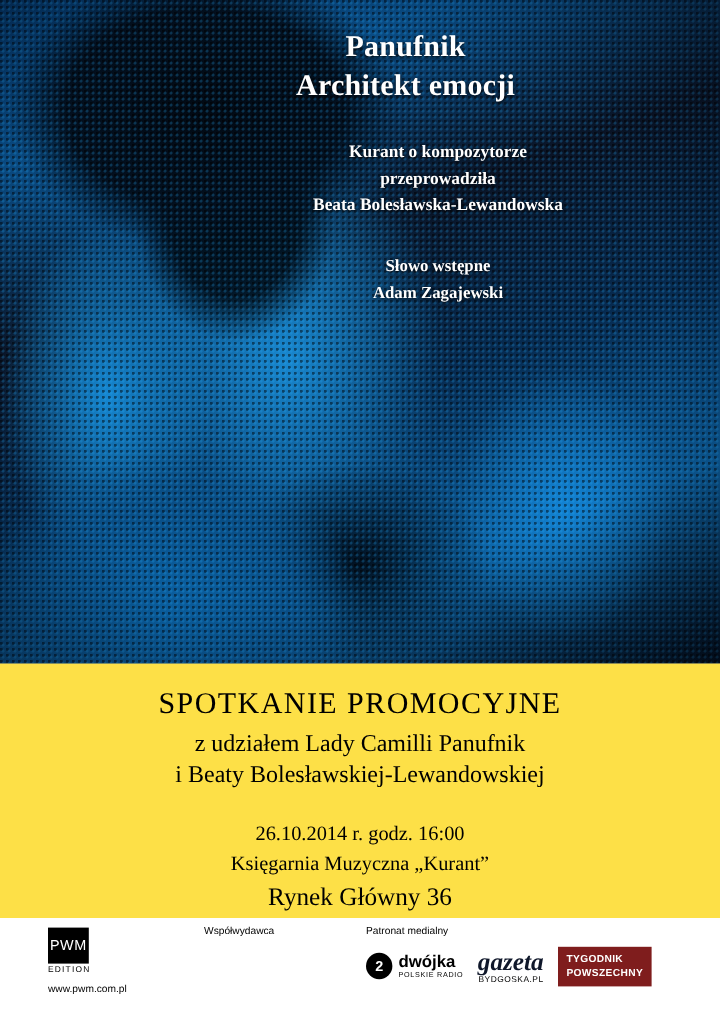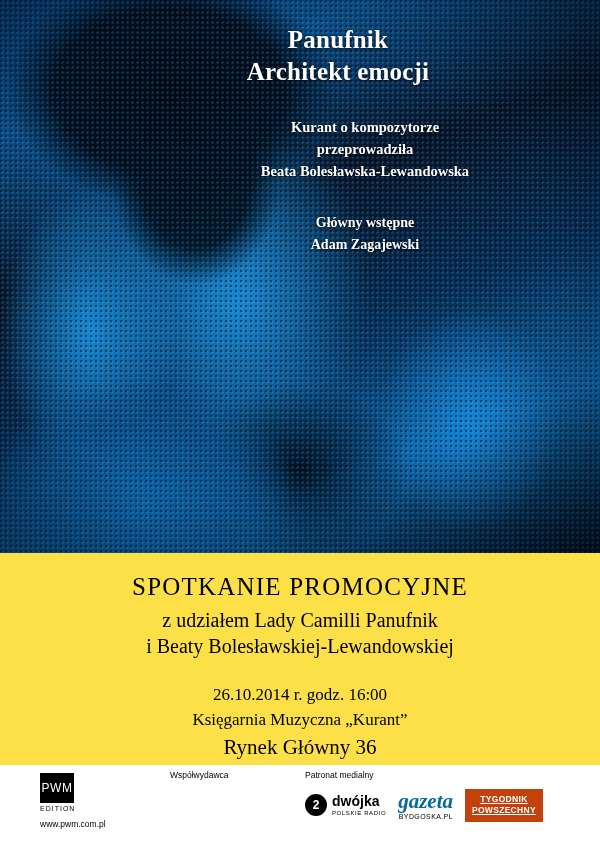--- a/index.html
+++ b/index.html
@@ -270,42 +270,40 @@
     font-size: 6px;
     letter-spacing: 0.6px;
     color: #000;
     margin-top: 2px;
   }
   .gazeta .g1 {
     font-family: "Liberation Serif", serif;
     font-size: 21px;
     font-weight: bold;
     font-style: italic;
-    color: #0369a1;
+    color: #0f172a;
     line-height: 1;
   }
   .gazeta .g2 {
     font-family: "Liberation Sans", sans-serif;
     font-size: 7px;
     letter-spacing: 0.4px;
     color: #000;
     text-align: right;
     margin-top: 1px;
   }
   .tp {
-    background: #c2410c;
+    background: #7f1d1d;
     color: #fff;
     font-family: "Liberation Sans", sans-serif;
     font-size: 8.5px;
     font-weight: bold;
     line-height: 1.35;
-    text-align: center;
     padding: 5px 7px;
     letter-spacing: 0.3px;
-    text-decoration: underline;
   }
 </style>
 </head>
 <body>
 
 <div class="poster">
 
   <div class="hero">
     <div class="portrait"></div>
     <div class="hair"></div>
@@ -319,21 +317,21 @@
         <span class="title-line2">Architekt emocji</span>
       </h1>
 
       <div class="subblock">
         <div>Kurant o kompozytorze</div>
         <div>przeprowadziła</div>
         <div>Beata Bolesławska-Lewandowska</div>
       </div>
 
       <div class="subblock2">
-        <div>Główny wstępne</div>
+        <div>Słowo wstępne</div>
         <div>Adam Zagajewski</div>
       </div>
     </div>
   </div>
 
   <div class="band">
     <div class="band-inner">
       <div class="band-h1">SPOTKANIE PROMOCYJNE</div>
       <div class="band-l2">z udziałem Lady Camilli Panufnik</div>
       <div class="band-l3">i Beaty Bolesławskiej-Lewandowskiej</div>

